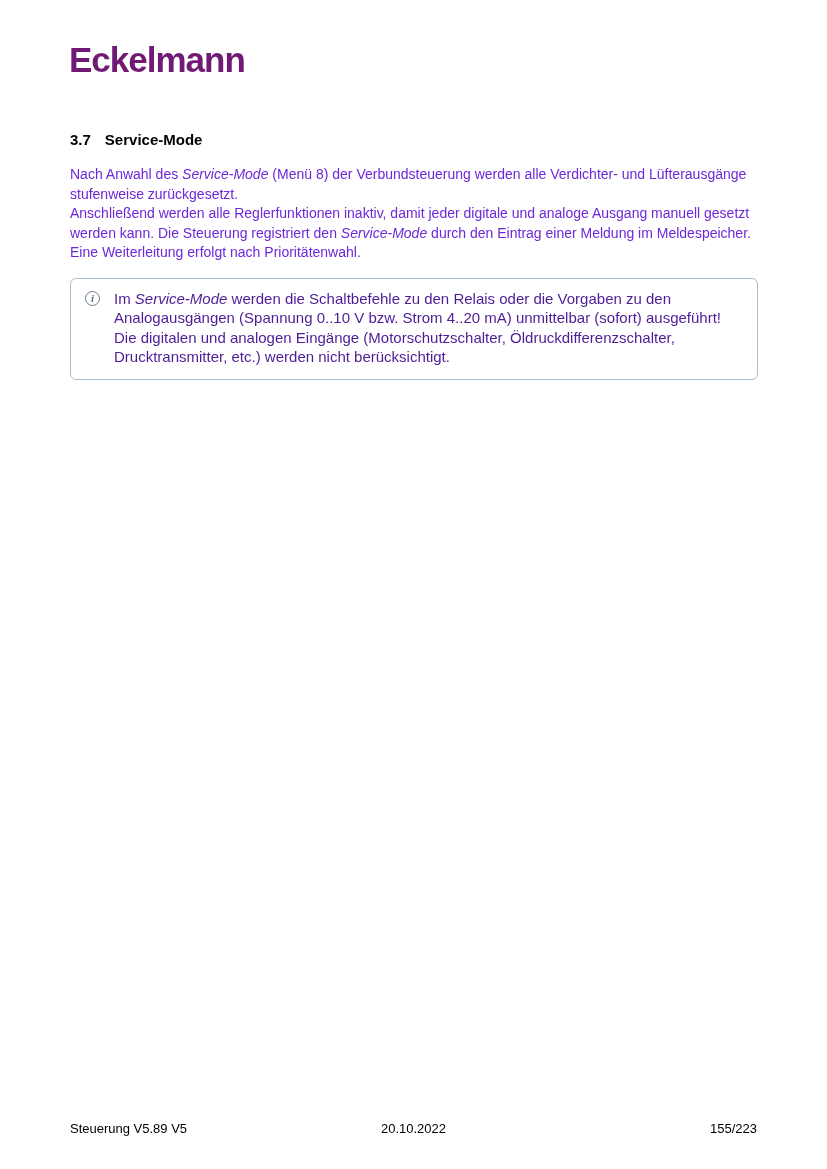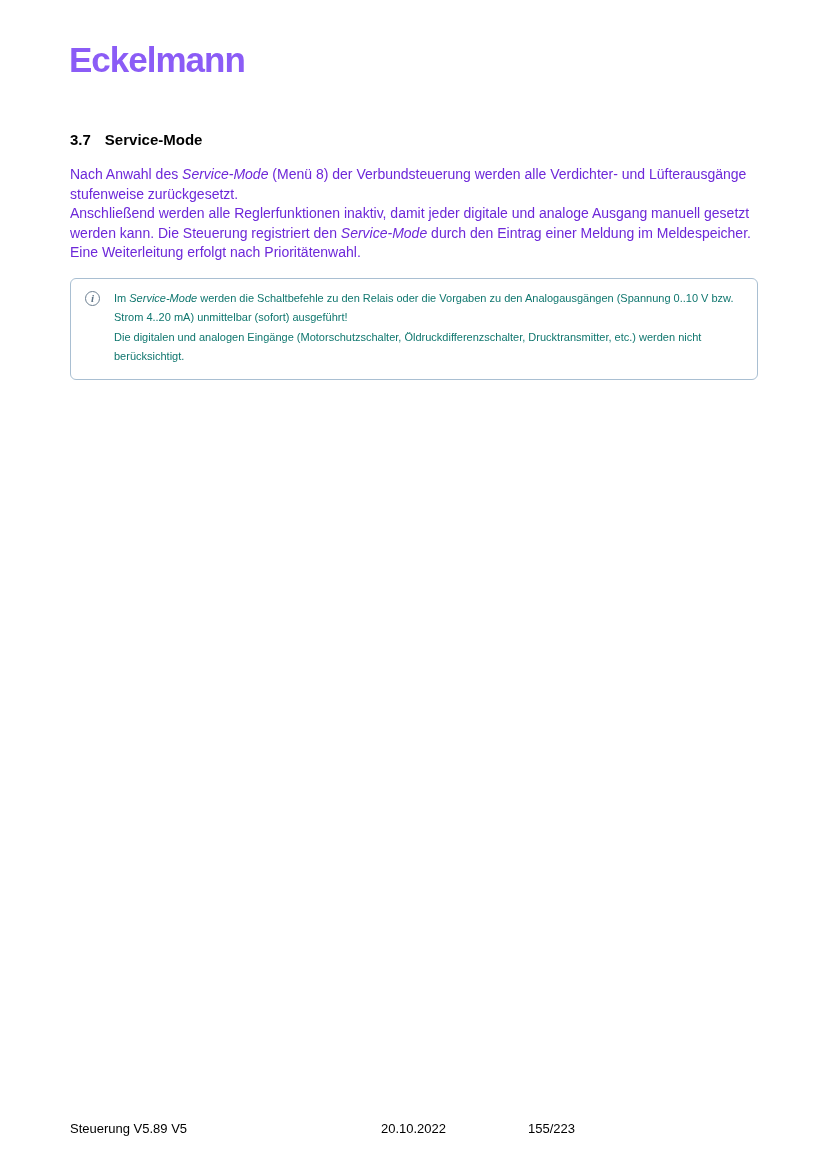--- a/index.html
+++ b/index.html
@@ -14,21 +14,21 @@
     color: #111111;
     overflow: hidden;
   }
   .logo {
     position: absolute;
     left: 69px;
     top: 40px;
     font-size: 35px;
     font-weight: 700;
     letter-spacing: -1px;
-    color: #8b5cf6;
+    color: #701a75;
   }
   .content {
     position: absolute;
     left: 70px;
     top: 131px;
     width: 688px;
   }
   .section-heading {
     font-size: 15px;
     font-weight: 700;
@@ -61,37 +61,37 @@
     color: #5d7386;
     font-family: "Liberation Serif", serif;
     font-style: italic;
     font-size: 11px;
     line-height: 12.5px;
     text-align: center;
     font-weight: 700;
   }
   .note-text {
     margin-left: 14px;
-    font-size: 11px;
+    font-size: 15px;
     line-height: 19.5px;
-    color: #0f766e;
+    color: #4c1d95;
   }
   .footer {
     position: absolute;
     left: 70px;
     right: 70px;
     top: 1121px;
     display: flex;
     align-items: baseline;
     font-size: 13px;
     color: #000000;
   }
   .footer .f-left  { flex: 1; text-align: left; }
   .footer .f-mid   { flex: 1; text-align: center; }
-  .footer .f-right { flex: 1; text-align: left; }
+  .footer .f-right { flex: 1; text-align: right; }
 </style>
 </head>
 <body>
 
 <div class="page">
 
   <div class="logo">Eckelmann</div>
 
   <div class="content">
 

